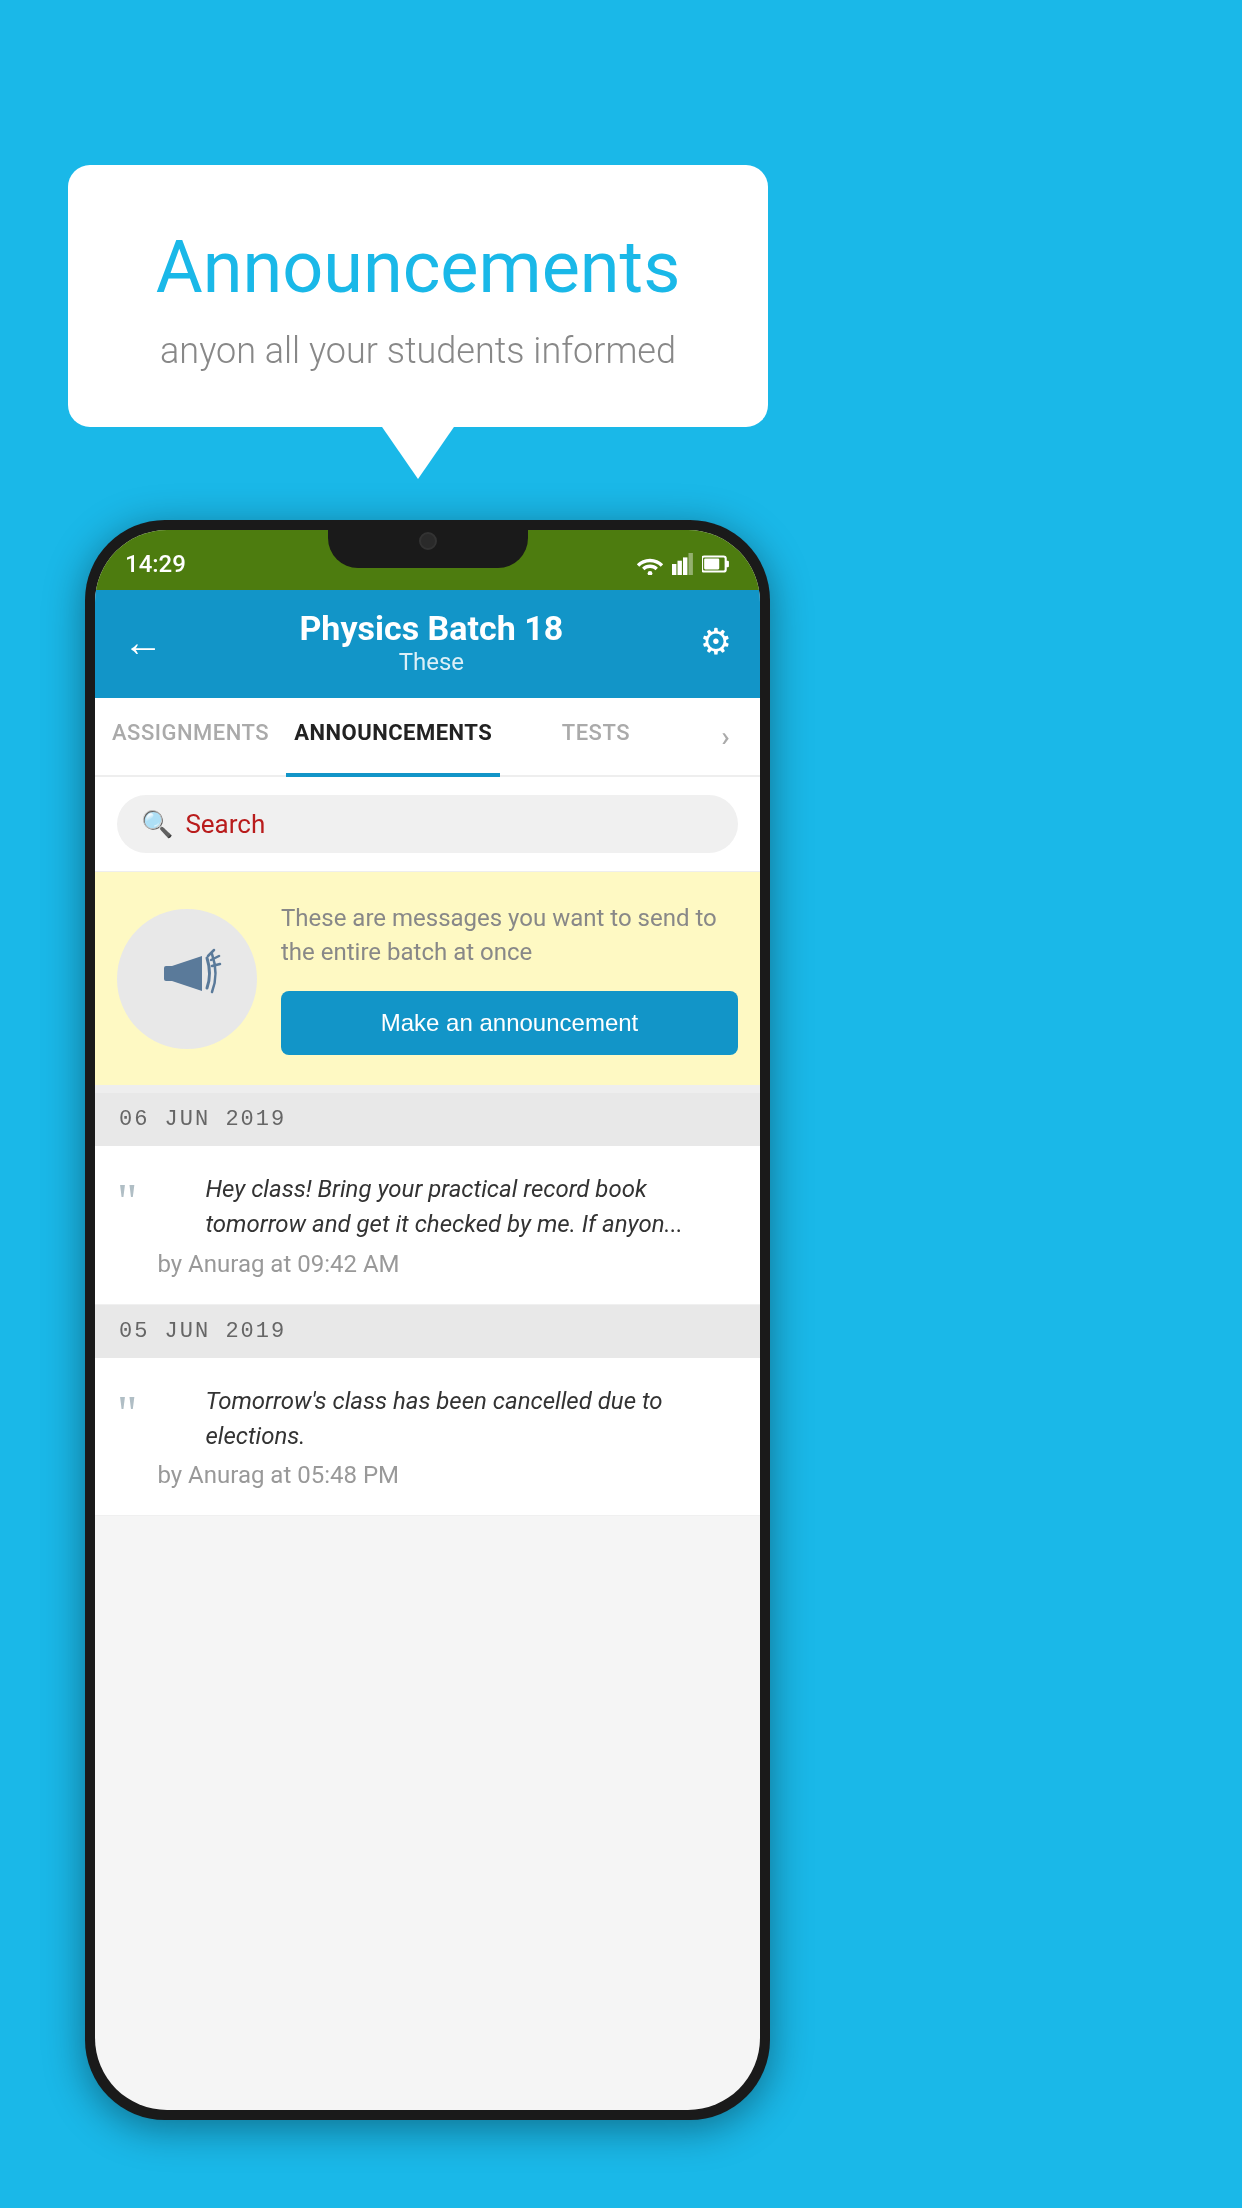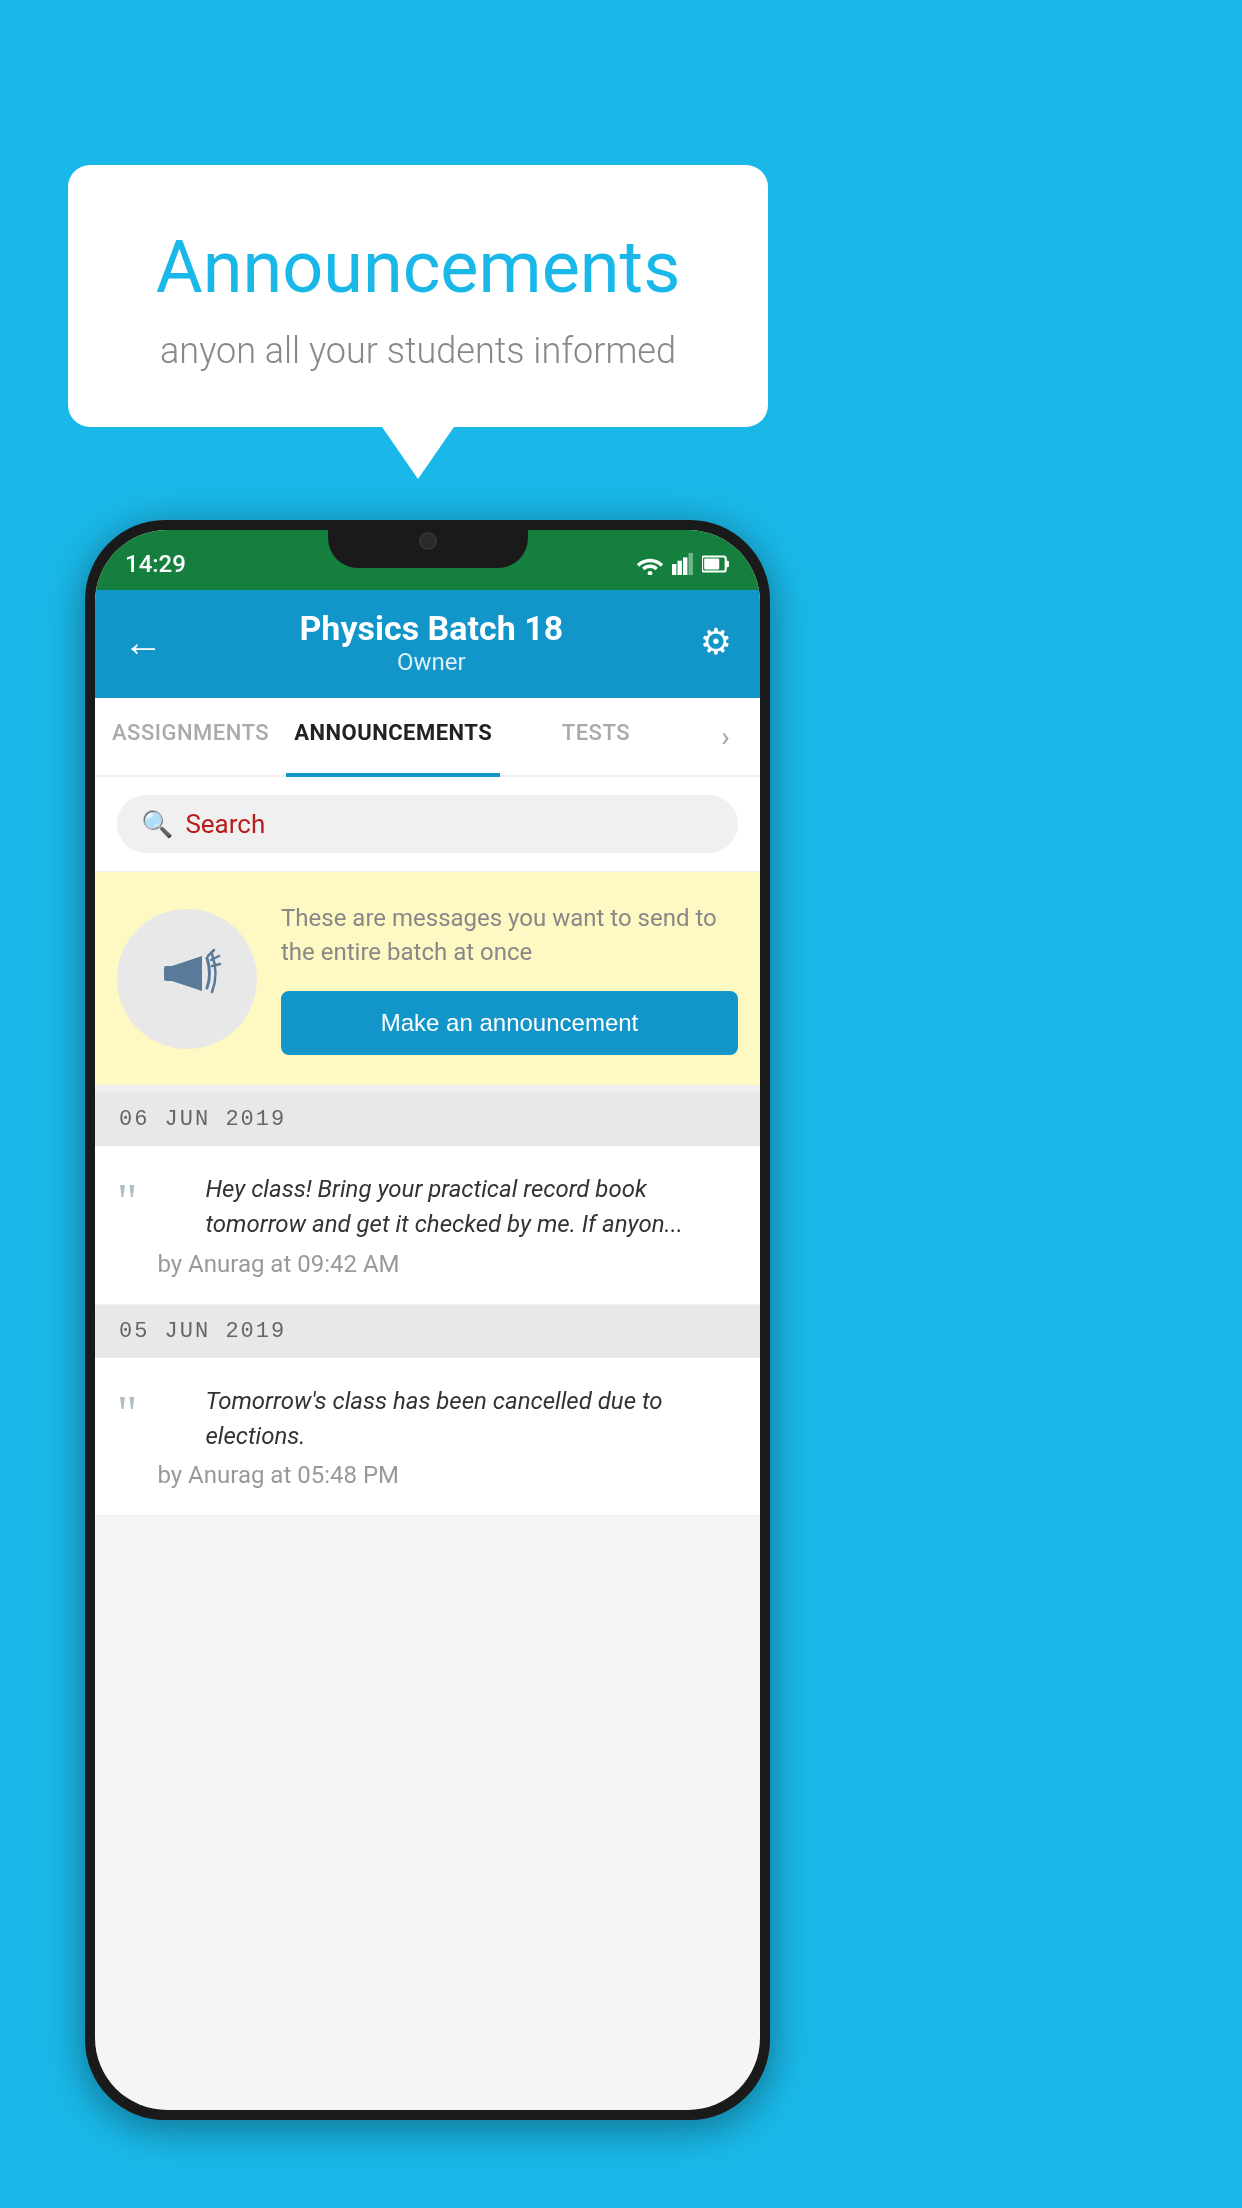--- a/index.html
+++ b/index.html
@@ -107,21 +107,21 @@
       left: 10px;
       right: 10px;
       bottom: 10px;
       background: #f5f5f5;
       border-radius: 72px;
       overflow: hidden;
     }
 
     
     .status-bar {
-      background: #15803d;
+      background: #4d7c0f;
       height: 60px;
       display: flex;
       align-items: center;
       justify-content: space-between;
       padding: 0 30px;
       padding-top: 8px;
     }
 
     .status-time {
       color: white;
@@ -374,21 +374,21 @@
             <rect x="22" y="6" width="3" height="6" rx="1" fill="white"></rect>
             <rect x="2" y="4" width="14" height="10" rx="1" fill="white"></rect>
           </svg>
         </div>
       </div>
 
       <div class="app-header">
         <span class="header-back">←</span>
         <div class="header-center">
           <div class="header-title">Physics Batch 18</div>
-          <div class="header-subtitle">Owner</div>
+          <div class="header-subtitle">These</div>
         </div>
         <span class="header-gear">⚙</span>
       </div>
 
       <div class="tabs-bar">
         <div class="tab-item">
           <span>ASSIGNMENTS</span>
         </div>
         <div class="tab-item active">
           <span>ANNOUNCEMENTS</span>

